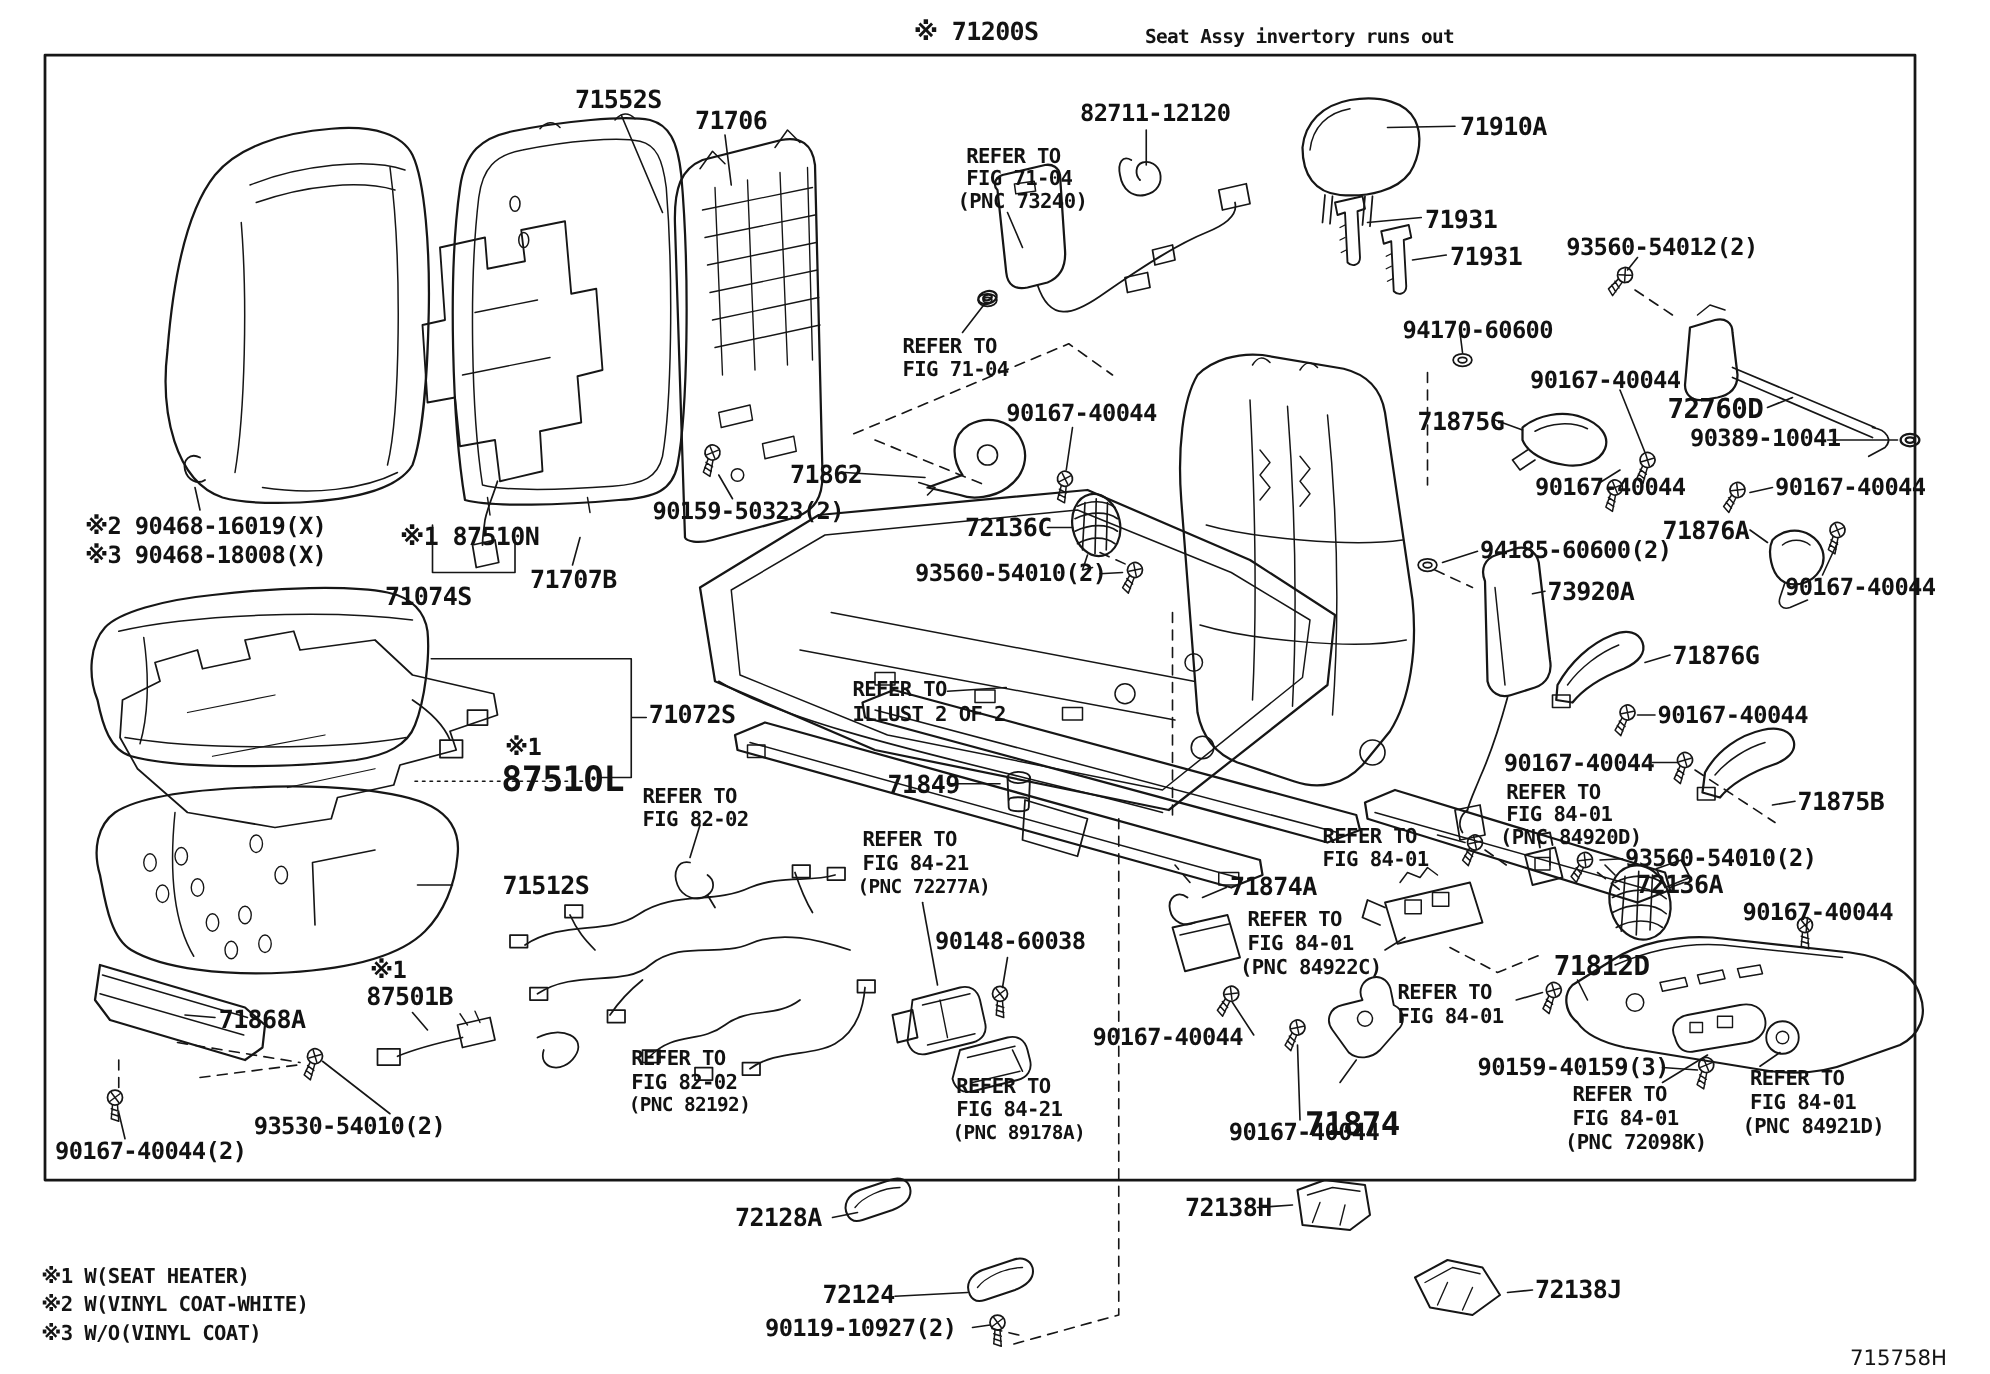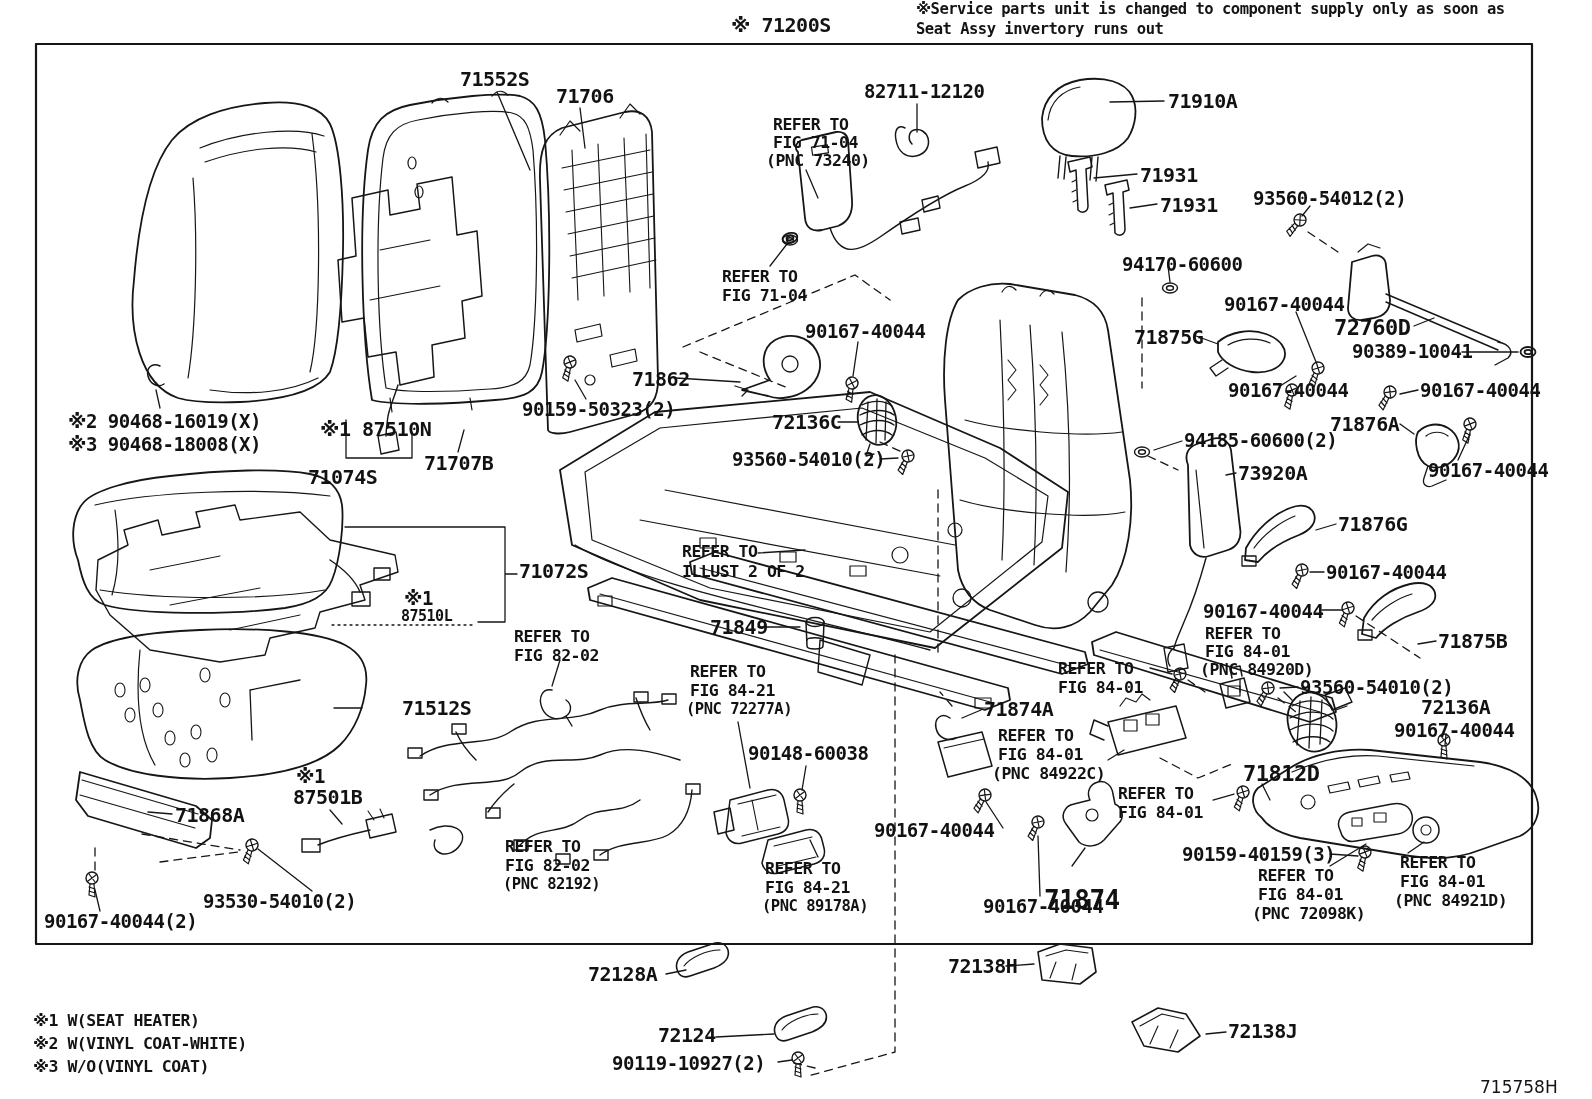--- a/index.html
+++ b/index.html
@@ -450,27 +450,27 @@
       <div class="lbl part" style="left: 732px; top: 450px; font-size: 19px;">93560-54010(2)</div>
       <div class="lbl part" style="left: 1330px; top: 414px;">71876A</div>
       <div class="lbl part" style="left: 1184px; top: 431px; font-size: 19px;">94185-60600(2)</div>
       <div class="lbl part" style="left: 1428px; top: 461px; font-size: 19px;">90167-40044</div>
       <div class="lbl part" style="left: 1238px; top: 463px;">73920A</div>
       <div class="lbl part" style="left: 1338px; top: 514px;">71876G</div>
       <div class="lbl part" style="left: 1326px; top: 563px; font-size: 19px;">90167-40044</div>
       <div class="lbl part" style="left: 1203px; top: 602px; font-size: 19px;">90167-40044</div>
       <div class="lbl part" style="left: 1438px; top: 631px;">71875B</div>
       <div class="lbl part" style="left: 1300px; top: 678px; font-size: 19px;">93560-54010(2)</div>
-      <div class="lbl part" style="left: 1421px; top: 697px;">72136A</div>
+      <div class="lbl part" style="left: 1309px; top: 697px;">72136A</div>
       <div class="lbl part" style="left: 1394px; top: 721px; font-size: 19px;">90167-40044</div>
       <div class="lbl part" style="left: 1243px; top: 762px; font-size: 22px;">71812D</div>
       <div class="lbl part" style="left: 1182px; top: 845px; font-size: 19px;">90159-40159(3)</div>
       <div class="lbl part" style="left: 519px; top: 561px;">71072S</div>
       <div class="lbl part" style="left: 404px; top: 589px; font-size: 19px;">※1</div>
-      <div class="lbl part" style="left: 401px; top: 609px; font-size: 15px;">87510L</div>
+      <div class="lbl part" style="left: 401px; top: 609px; font-size: 28px;">87510L</div>
       <div class="lbl part" style="left: 710px; top: 617px;">71849</div>
       <div class="lbl part" style="left: 366px; top: 698px; margin-left: 36px;">71512S</div>
       <div class="lbl part" style="left: 296px; top: 767px; font-size: 19px;">※1</div>
       <div class="lbl part" style="left: 293px; top: 787px;">87501B</div>
       <div class="lbl part" style="left: 175px; top: 805px;">71868A</div>
       <div class="lbl part" style="left: 203px; top: 892px; font-size: 19px;">93530-54010(2)</div>
       <div class="lbl part" style="left: 44px; top: 912px; font-size: 19px;">90167-40044(2)</div>
       <div class="lbl part" style="left: 748px; top: 744px; font-size: 19px;">90148-60038</div>
       <div class="lbl part" style="left: 984px; top: 699px;">71874A</div>
       <div class="lbl part" style="left: 874px; top: 821px; font-size: 19px;">90167-40044</div>
@@ -517,20 +517,20 @@
       <div class="lbl ref" style="left: 1118px; top: 804px;">FIG 84-01</div>
       <div class="lbl ref" style="left: 1258px; top: 867px;">REFER TO</div>
       <div class="lbl ref" style="left: 1258px; top: 886px;">FIG 84-01</div>
       <div class="lbl ref" style="left: 1252px; top: 905px;">(PNC 72098K)</div>
       <div class="lbl ref" style="left: 1400px; top: 854px;">REFER TO</div>
       <div class="lbl ref" style="left: 1400px; top: 873px;">FIG 84-01</div>
       <div class="lbl ref" style="left: 1394px; top: 892px;">(PNC 84921D)</div>
     </div>
 
   <div class="fig-ref">※ 71200S</div>
-  <div class="hdr-note"><span>※Service parts unit is changed to component supply only as soon as</span><br><span>Seat Assy invertory runs out</span></div>
+  <div class="hdr-note"><br><span>Seat Assy invertory runs out</span></div>
 
   <div class="foot n2">※1 W(SEAT HEATER)</div>
   <div class="foot n3">※2 W(VINYL COAT-WHITE)</div>
   <div class="foot n4">※3 W/O(VINYL COAT)</div>
 
   <div class="fig-code">715758H</div>
 </div>
 
 </body></html>

